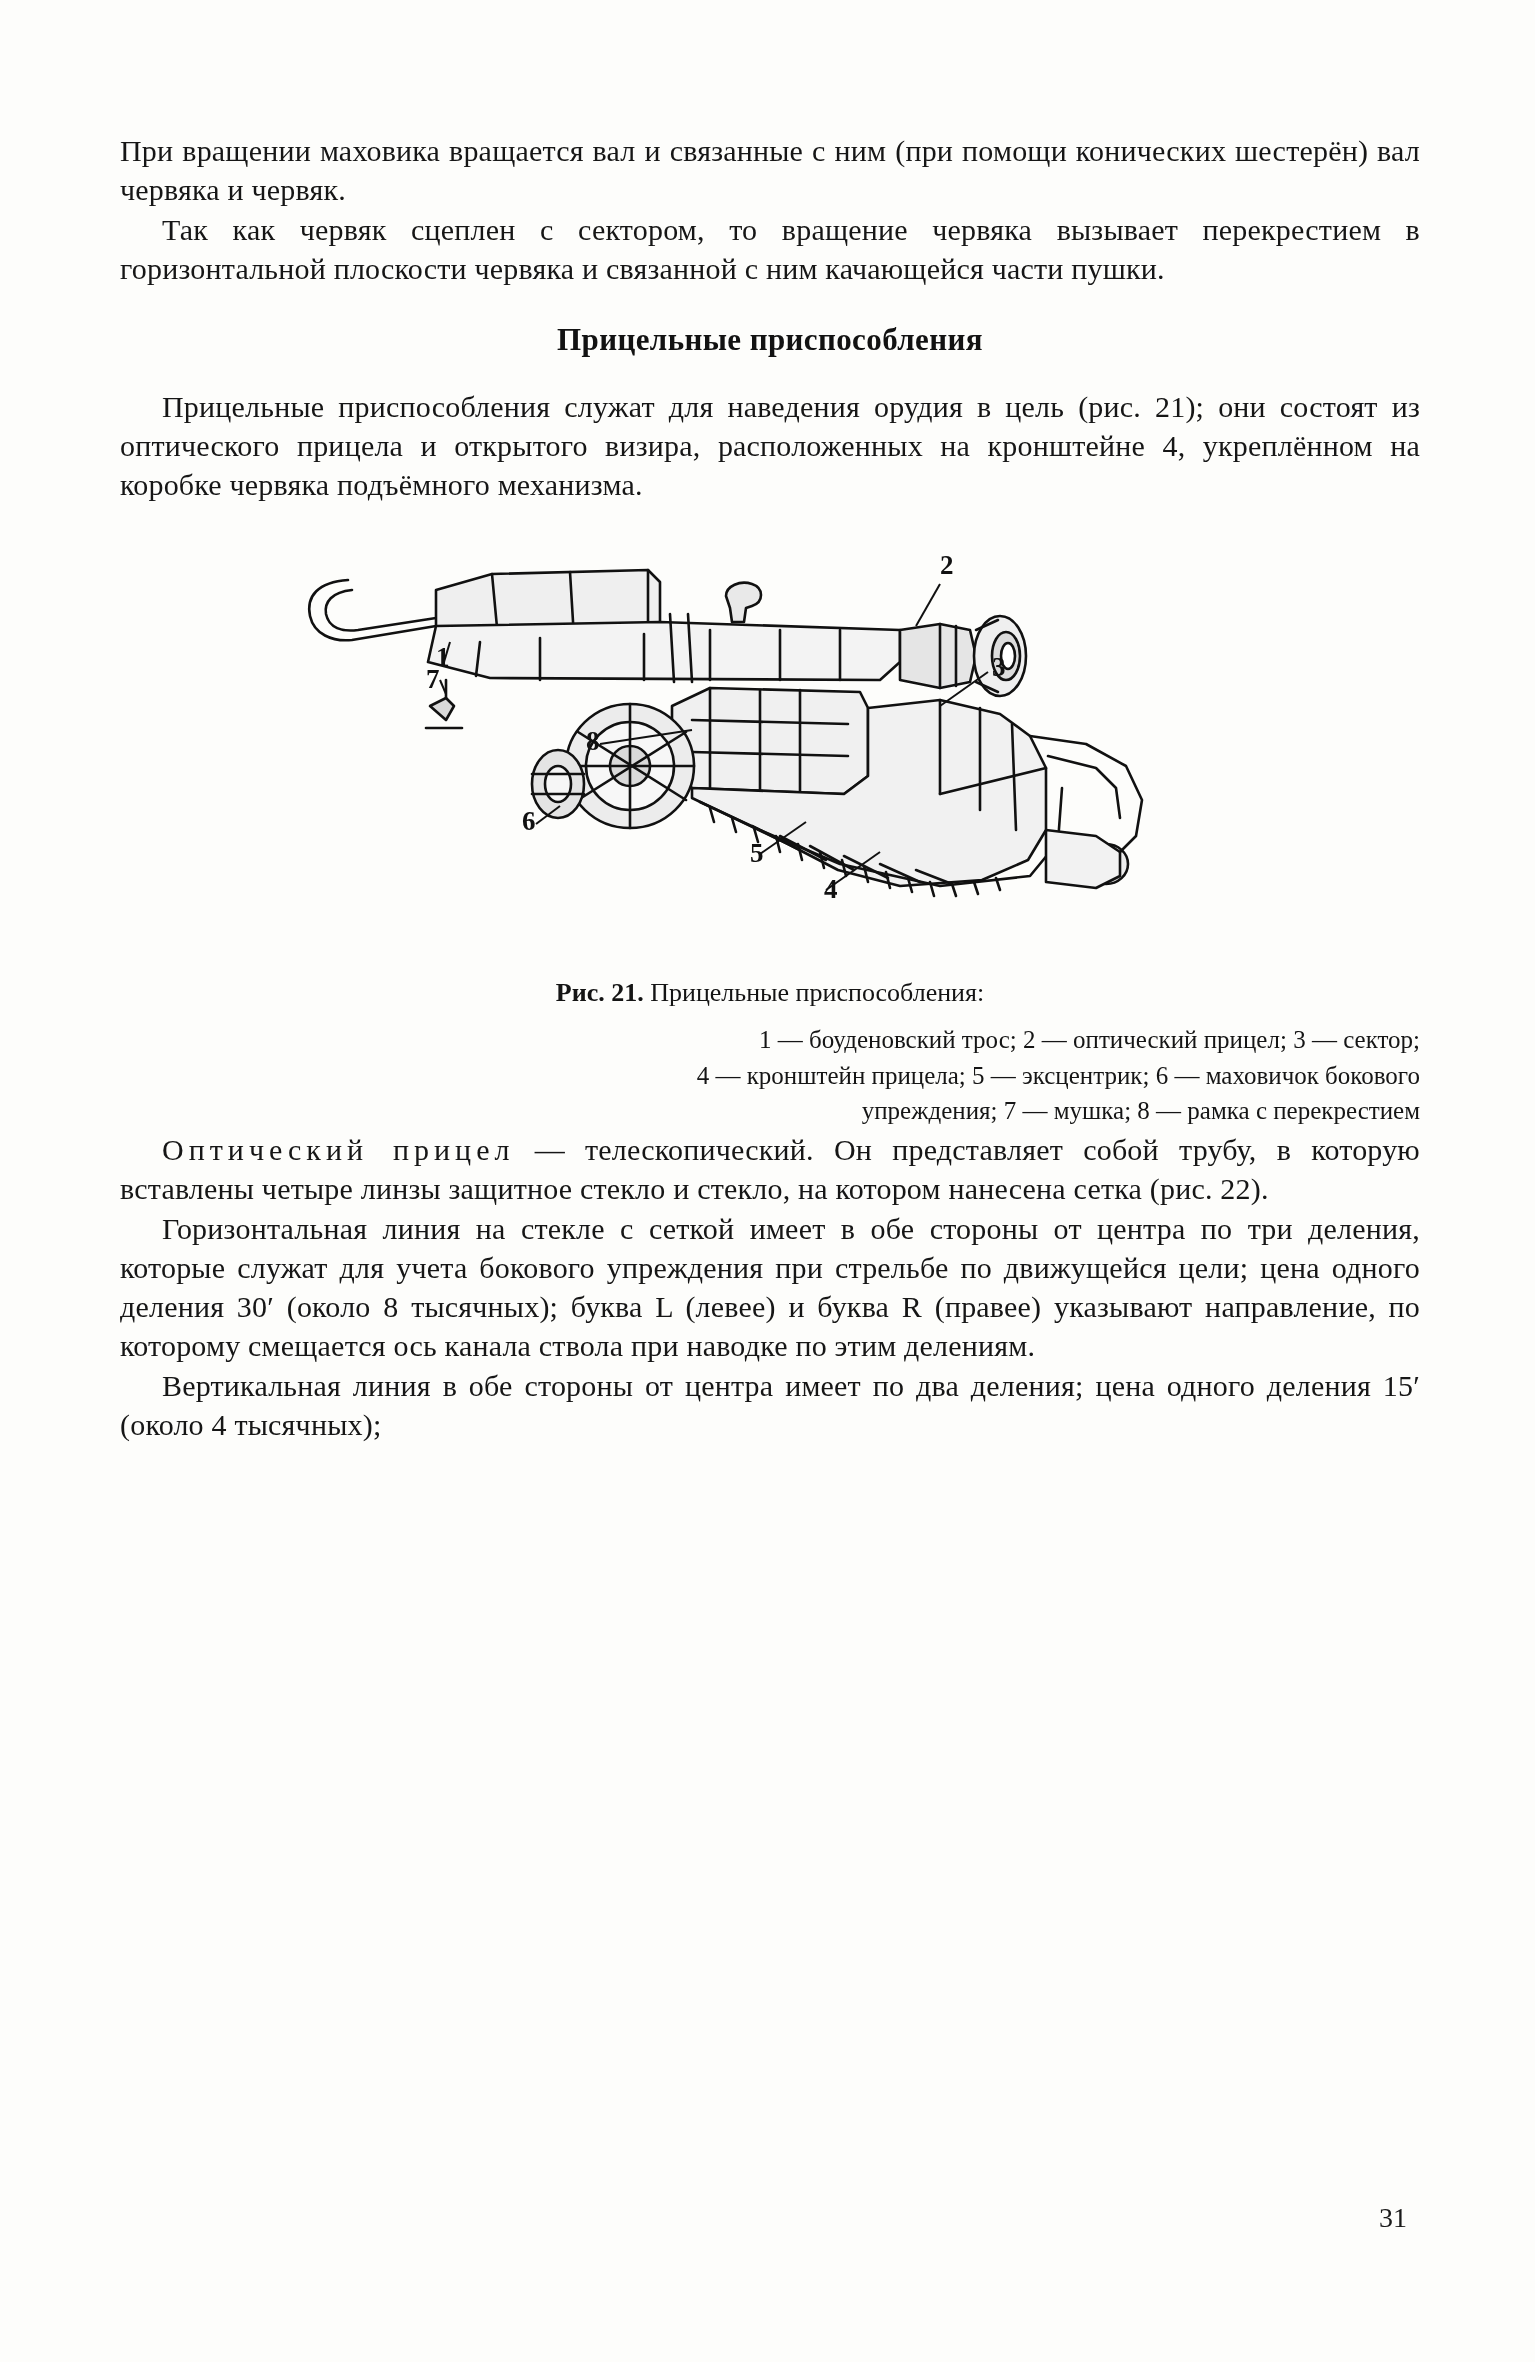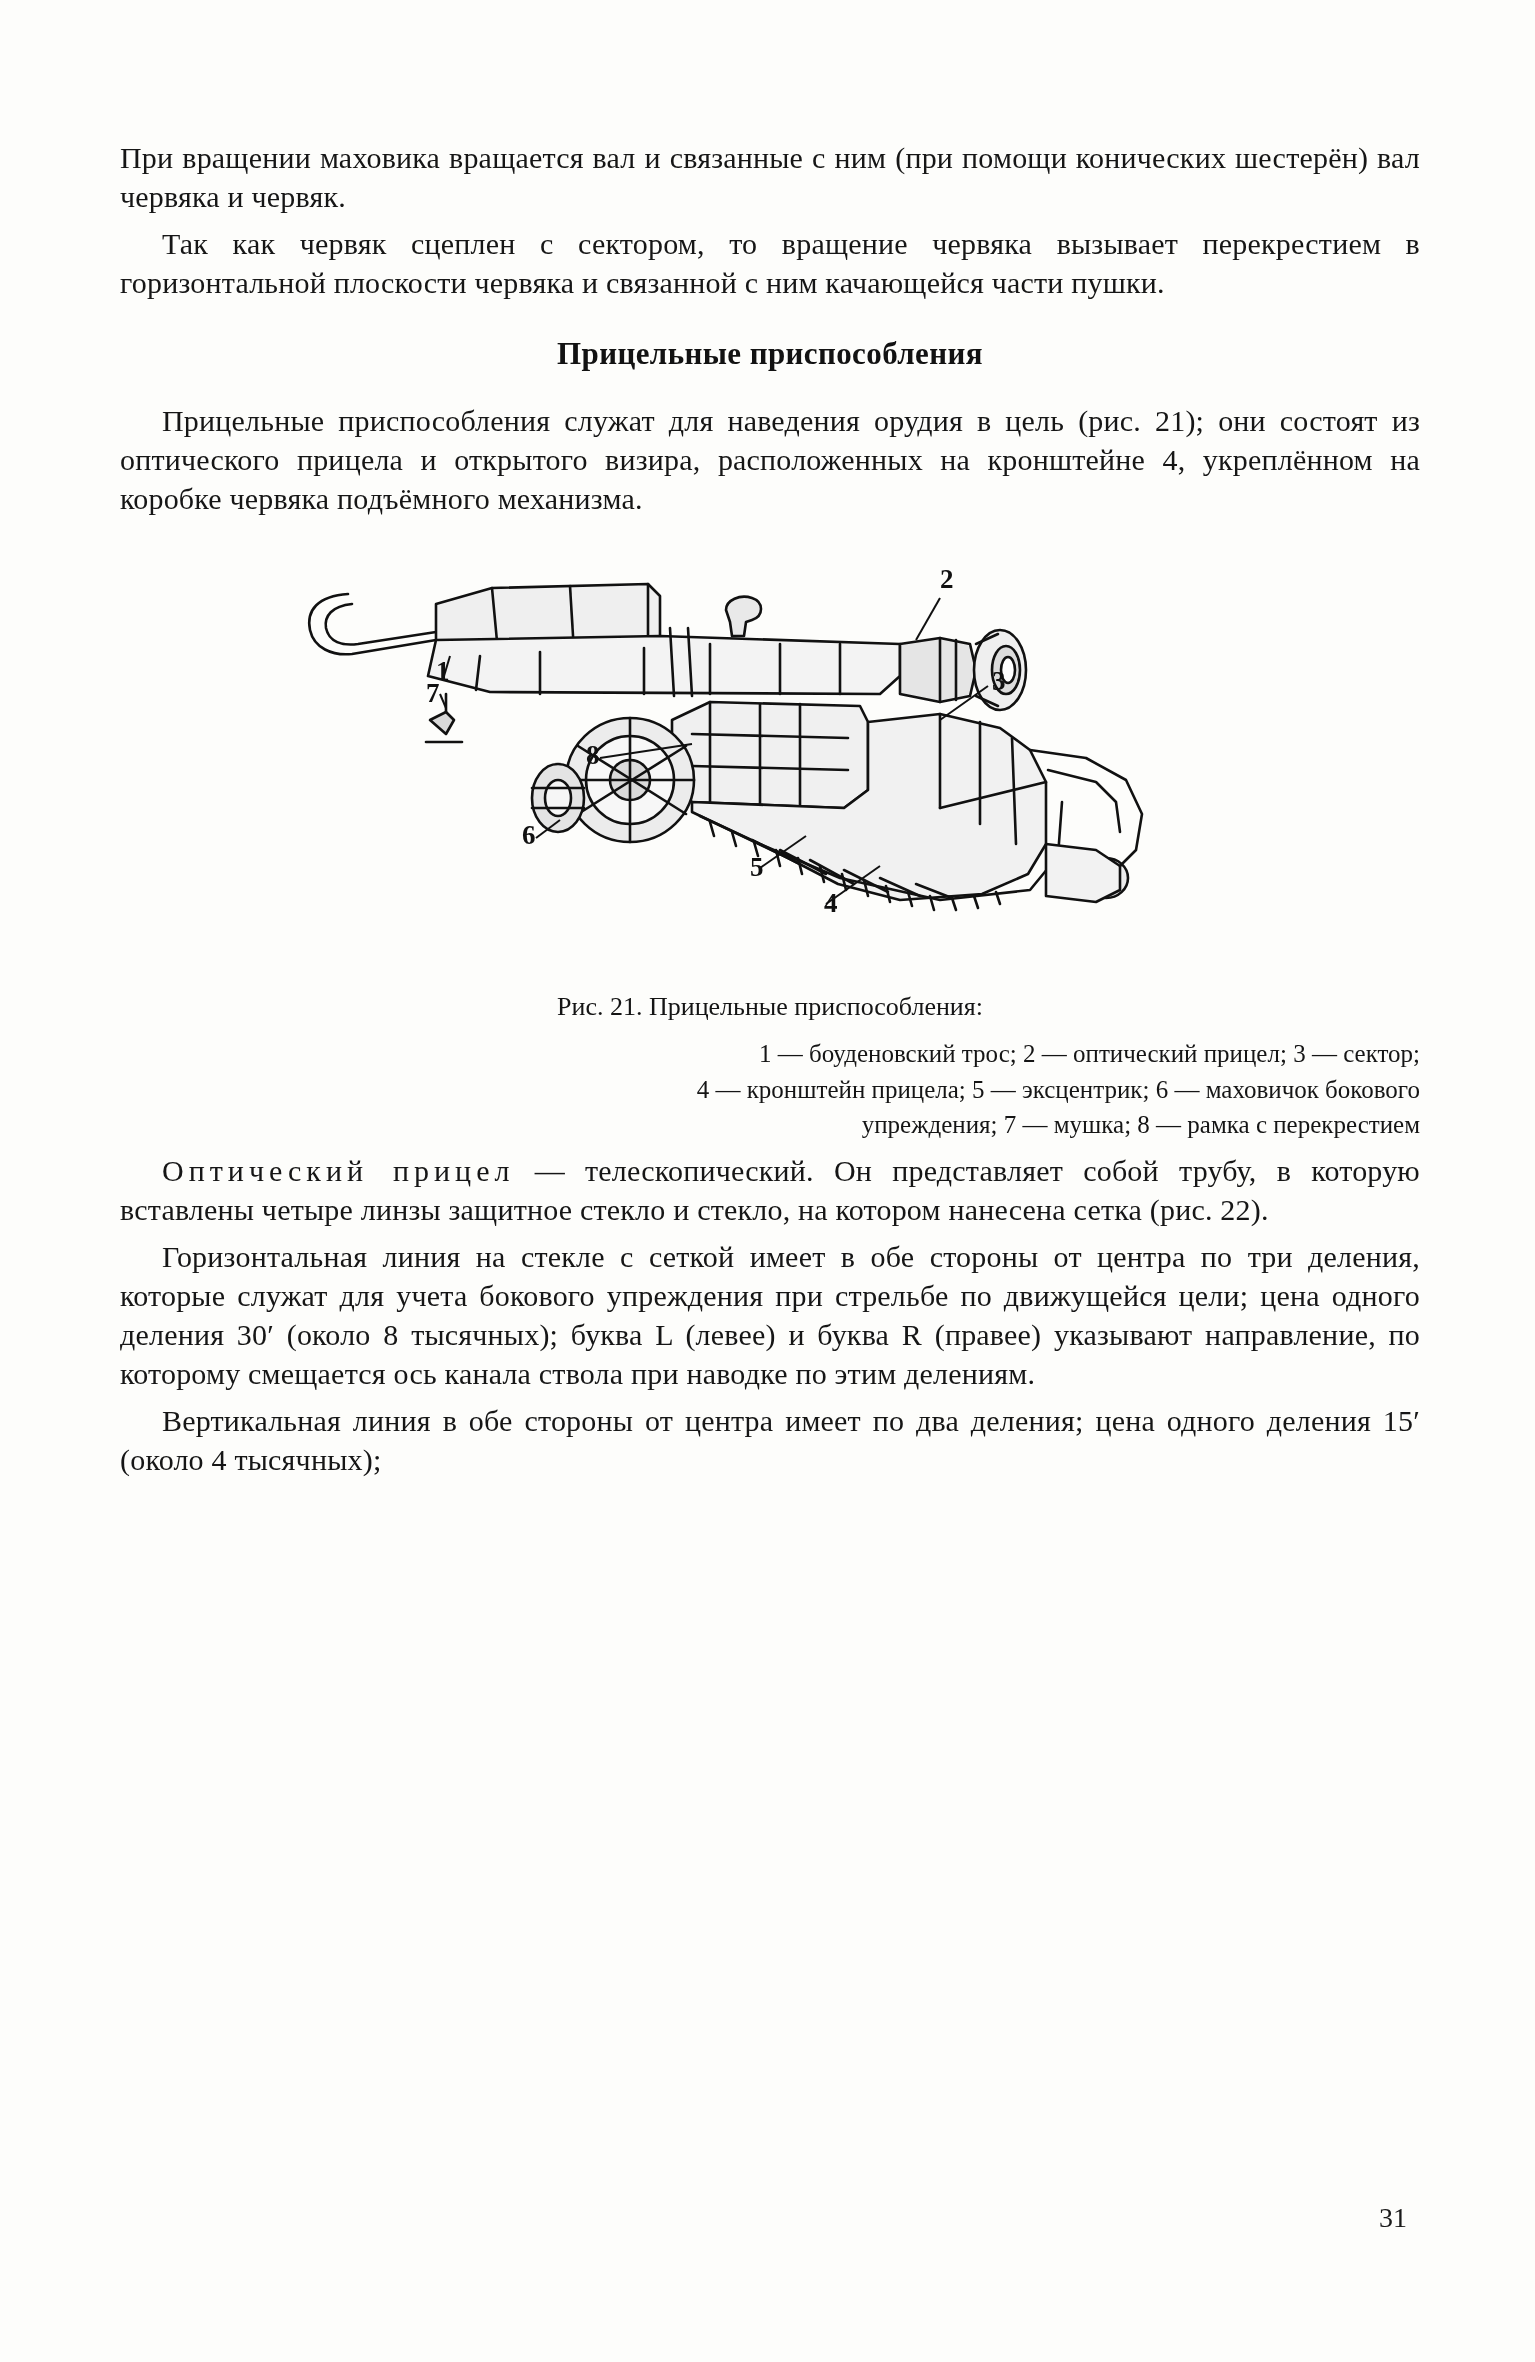--- a/index.html
+++ b/index.html
@@ -22,21 +22,21 @@
     height: 2362px;
     background: #fdfdfb;
   }
   .content {
     position: absolute;
     left: 120px;
     top: 130px;
     width: 1300px;
   }
   p.body-par {
-    margin: 8px 0 0 0;
+    margin: 1px 0 0 0;
     font-size: 30px;
     line-height: 1.30;
     text-align: justify;
     text-justify: inter-word;
     letter-spacing: 0.2px;
     color: #161616;
   }
   p.indent {
     text-indent: 42px;
   }
@@ -59,21 +59,21 @@
     height: 430px;
     margin: 10px auto 0 auto;
   }
   .figure-box svg { display: block; }
   .fig-caption {
     font-size: 26px;
     text-align: center;
     margin: 18px 0 0 0;
     color: #141414;
   }
-  .fig-caption .cap-lead { font-weight: normal; }
+  .fig-caption .cap-lead { font-weight: bold; }
   .fig-legend {
     font-size: 25px;
     line-height: 1.42;
     text-align: right;
     margin: 14px 0 0 0;
     color: #151515;
   }
   .after-figure { margin-top: 40px; }
   .spaced-caps {
     letter-spacing: 5px;

